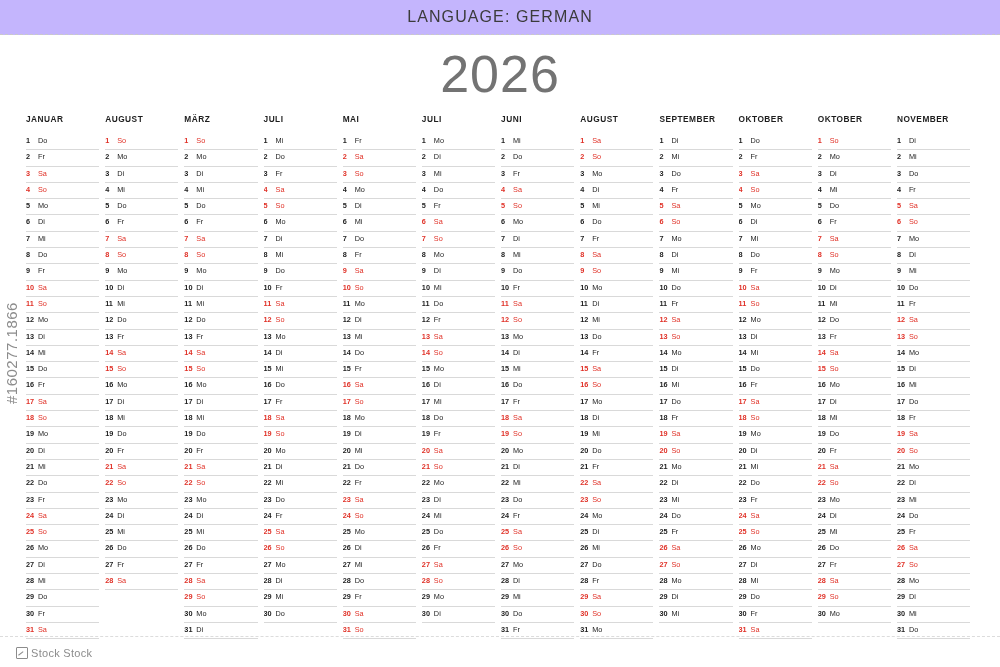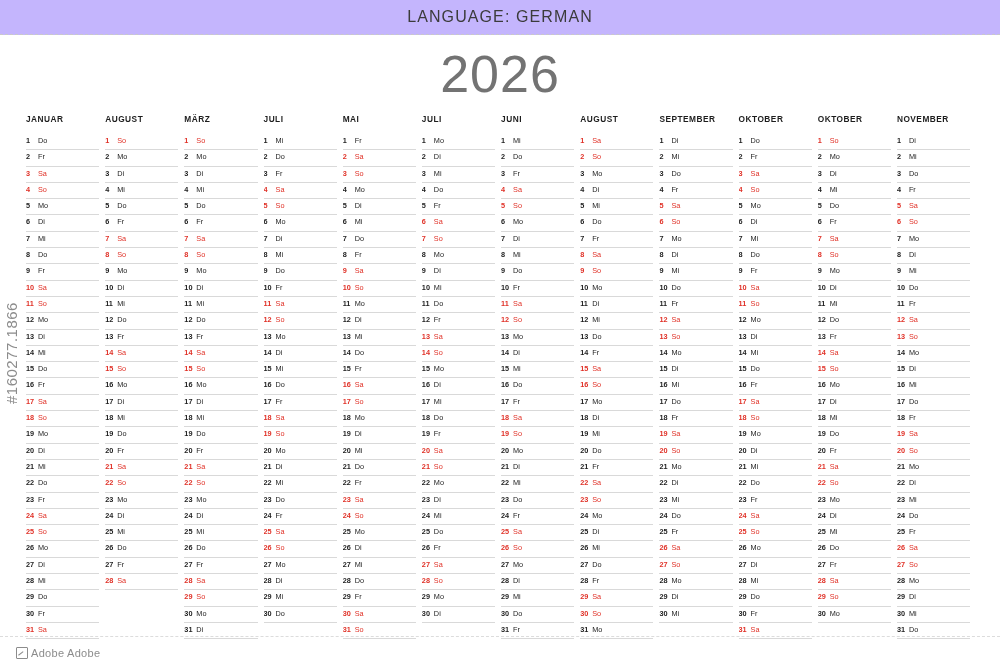--- a/index.html
+++ b/index.html
@@ -1667,16 +1667,16 @@
         </div>
       </div>
     </div>
 
   <div class="watermark-id">#160277.1866</div>
 
   <div class="bottom-rule"></div>
 
   <div class="watermark-logo">
     <span class="mark"></span>
-    <span>Adobe Adobe</span>
+    <span>Stock Stock</span>
   </div>
 
 </div>
 
 </body></html>

